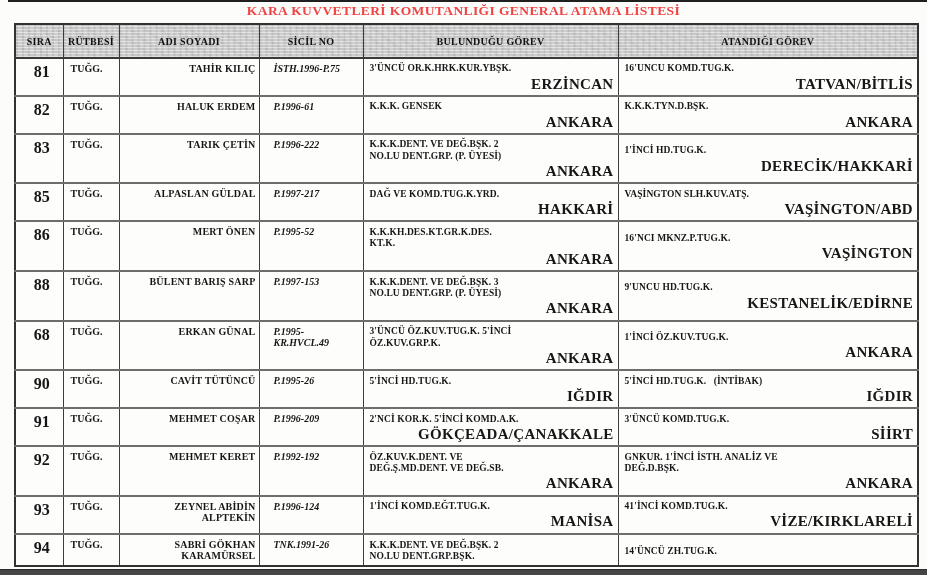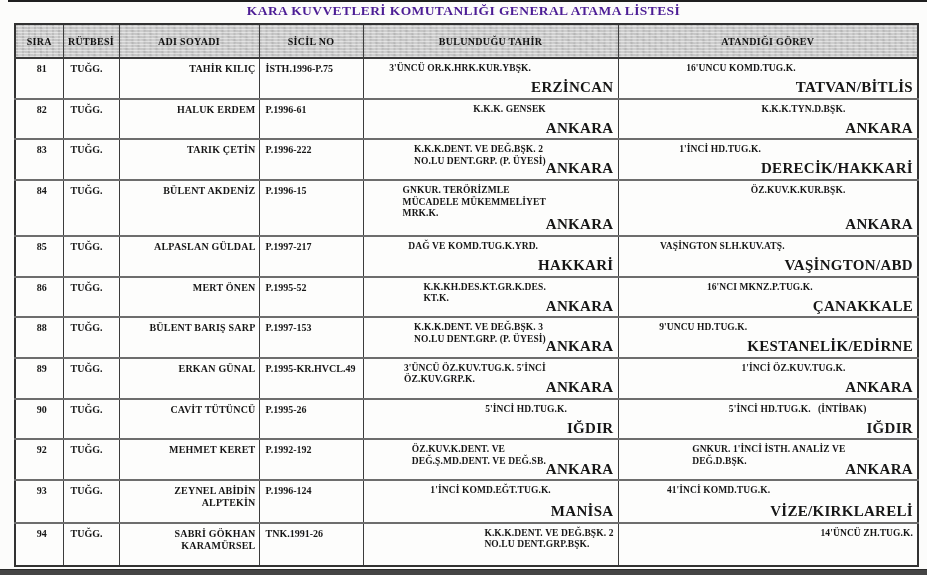--- a/index.html
+++ b/index.html
@@ -8,21 +8,21 @@
     background:#fcfcfb;
     font-family:"Liberation Serif","DejaVu Serif",serif;
     font-weight:bold;color:#161616;
     -webkit-font-smoothing:antialiased;
   }
   .top-edge{position:absolute;top:0;left:8px;right:0;height:2px;background:#1f1f1f;}
   .bottom-edge{position:absolute;bottom:0;left:0;right:0;height:5px;background:#454545;border-top:1px solid #2b2b2b;}
   .doc-title{
     position:absolute;top:3px;left:0;width:100%;
     text-align:center;font-size:13.5px;letter-spacing:.4px;
-    color:#4c1d95;white-space:nowrap;
+    color:#ef4444;white-space:nowrap;
   }
   table.atama{
     position:absolute;left:14px;top:23px;width:903px;height:544px;
     border-collapse:collapse;table-layout:fixed;
     border:2px solid #323232;
     background:#fdfdfc;
   }
   th,td{border-left:1.5px solid #3c3c3c;border-right:1.5px solid #3c3c3c;}
   th{
     height:30px;
@@ -31,27 +31,27 @@
     border-bottom:2px solid #3a3a3a;
     background-color:#cecece;
     background-image:
       repeating-linear-gradient(0deg, rgba(255,255,255,.45) 0 1px, rgba(0,0,0,0) 1px 3px),
       repeating-linear-gradient(90deg, rgba(110,110,110,.18) 0 2px, rgba(0,0,0,0) 2px 6px),
       repeating-linear-gradient(37deg, rgba(140,140,140,.12) 0 3px, rgba(0,0,0,0) 3px 9px);
   }
   tbody tr{border-top:2px solid #6d6d6d;}
   tbody tr:first-child{border-top:none;}
   td{font-size:10px;vertical-align:top;padding:4px 3px 2px 5px;line-height:1.18;}
-  td.c-sira{text-align:center;padding-left:8px;font-size:10px;}
+  td.c-sira{text-align:center;padding-left:8px;font-size:16px;}
   td.c-rutbe{padding-left:7px;}
   td.c-ad{padding-left:6px;letter-spacing:.2px;text-align:right;}
-  td.c-sicil{padding-left:6px;}
+  td.c-sicil{padding-left:14px;font-style:italic;}
   td.c-gorev{padding:0;}
   .cellbox{
-    display:flex;flex-direction:row;justify-content:flex-end;
+    display:flex;flex-direction:column;justify-content:center;
     height:100%;box-sizing:border-box;padding:4px 4px 1px 6px;min-height:28px;
   }
   .pos{white-space:pre-wrap;font-size:9.5px;line-height:1.2;letter-spacing:.1px;text-align:left;}
   .city{align-self:flex-end;text-align:right;font-size:15px;letter-spacing:.3px;padding-top:1px;}
 </style>
 </head>
 <body>
 
 <div class="top-edge"></div>
 
@@ -65,21 +65,21 @@
     <col style="width:104px">
       <col style="width:255px">
       <col style="width:300px">
   </colgroup>
   <thead>
     <tr>
       <th>SIRA</th>
       <th>RÜTBESİ</th>
       <th>ADI SOYADI</th>
       <th>SİCİL NO</th>
-      <th>BULUNDUĞU TAHİR</th>
+      <th>BULUNDUĞU GÖREV</th>
       <th>ATANDIĞI GÖREV</th>
     </tr>
   </thead>
   <tbody id="table-body">
   <tr>
     <td class="c-sira">81</td>
     <td class="c-rutbe">TUĞG.</td>
     <td class="c-ad">TAHİR KILIÇ</td>
     <td class="c-sicil">İSTH.1996-P.75</td>
     <td class="c-gorev">
@@ -128,40 +128,20 @@
       </div>
     </td>
     <td class="c-gorev">
       <div class="cellbox">
         <div class="pos">1'İNCİ HD.TUG.K.</div>
         <div class="city">DERECİK/HAKKARİ</div>
       </div>
     </td>
   </tr>
 
-  <tr>
-    <td class="c-sira">84</td>
-    <td class="c-rutbe">TUĞG.</td>
-    <td class="c-ad">BÜLENT AKDENİZ</td>
-    <td class="c-sicil">P.1996-15</td>
-    <td class="c-gorev">
-      <div class="cellbox">
-        <div class="pos">GNKUR. TERÖRİZMLE
-MÜCADELE MÜKEMMELİYET
-MRK.K.</div>
-        <div class="city">ANKARA</div>
-      </div>
-    </td>
-    <td class="c-gorev">
-      <div class="cellbox">
-        <div class="pos">ÖZ.KUV.K.KUR.BŞK.</div>
-        <div class="city">ANKARA</div>
-      </div>
-    </td>
-  </tr>
 
   <tr>
     <td class="c-sira">85</td>
     <td class="c-rutbe">TUĞG.</td>
     <td class="c-ad">ALPASLAN GÜLDAL</td>
     <td class="c-sicil">P.1997-217</td>
     <td class="c-gorev">
       <div class="cellbox">
         <div class="pos">DAĞ VE KOMD.TUG.K.YRD.</div>
         <div class="city">HAKKARİ</div>
@@ -183,21 +163,21 @@
     <td class="c-gorev">
       <div class="cellbox">
         <div class="pos">K.K.KH.DES.KT.GR.K.DES.
 KT.K.</div>
         <div class="city">ANKARA</div>
       </div>
     </td>
     <td class="c-gorev">
       <div class="cellbox">
         <div class="pos">16'NCI MKNZ.P.TUG.K.</div>
-        <div class="city">ÇANAKKALE</div>
+        <div class="city">VAŞİNGTON</div>
       </div>
     </td>
   </tr>
 
 
   <tr>
     <td class="c-sira">88</td>
     <td class="c-rutbe">TUĞG.</td>
     <td class="c-ad">BÜLENT BARIŞ SARP</td>
     <td class="c-sicil">P.1997-153</td>
@@ -210,21 +190,21 @@
     </td>
     <td class="c-gorev">
       <div class="cellbox">
         <div class="pos">9'UNCU HD.TUG.K.</div>
         <div class="city">KESTANELİK/EDİRNE</div>
       </div>
     </td>
   </tr>
 
   <tr>
-    <td class="c-sira">89</td>
+    <td class="c-sira">68</td>
     <td class="c-rutbe">TUĞG.</td>
     <td class="c-ad">ERKAN GÜNAL</td>
     <td class="c-sicil">P.1995-KR.HVCL.49</td>
     <td class="c-gorev">
       <div class="cellbox">
         <div class="pos">3'ÜNCÜ ÖZ.KUV.TUG.K. 5'İNCİ
 ÖZ.KUV.GRP.K.</div>
         <div class="city">ANKARA</div>
       </div>
     </td>
@@ -248,20 +228,38 @@
       </div>
     </td>
     <td class="c-gorev">
       <div class="cellbox">
         <div class="pos">5'İNCİ HD.TUG.K.   (İNTİBAK)</div>
         <div class="city">IĞDIR</div>
       </div>
     </td>
   </tr>
 
+  <tr>
+    <td class="c-sira">91</td>
+    <td class="c-rutbe">TUĞG.</td>
+    <td class="c-ad">MEHMET COŞAR</td>
+    <td class="c-sicil">P.1996-209</td>
+    <td class="c-gorev">
+      <div class="cellbox">
+        <div class="pos">2'NCİ KOR.K. 5'İNCİ KOMD.A.K.</div>
+        <div class="city">GÖKÇEADA/ÇANAKKALE</div>
+      </div>
+    </td>
+    <td class="c-gorev">
+      <div class="cellbox">
+        <div class="pos">3'ÜNCÜ KOMD.TUG.K.</div>
+        <div class="city">SİİRT</div>
+      </div>
+    </td>
+  </tr>
 
   <tr>
     <td class="c-sira">92</td>
     <td class="c-rutbe">TUĞG.</td>
     <td class="c-ad">MEHMET KERET</td>
     <td class="c-sicil">P.1992-192</td>
     <td class="c-gorev">
       <div class="cellbox">
         <div class="pos">ÖZ.KUV.K.DENT. VE
 DEĞ.Ş.MD.DENT. VE DEĞ.SB.</div>

